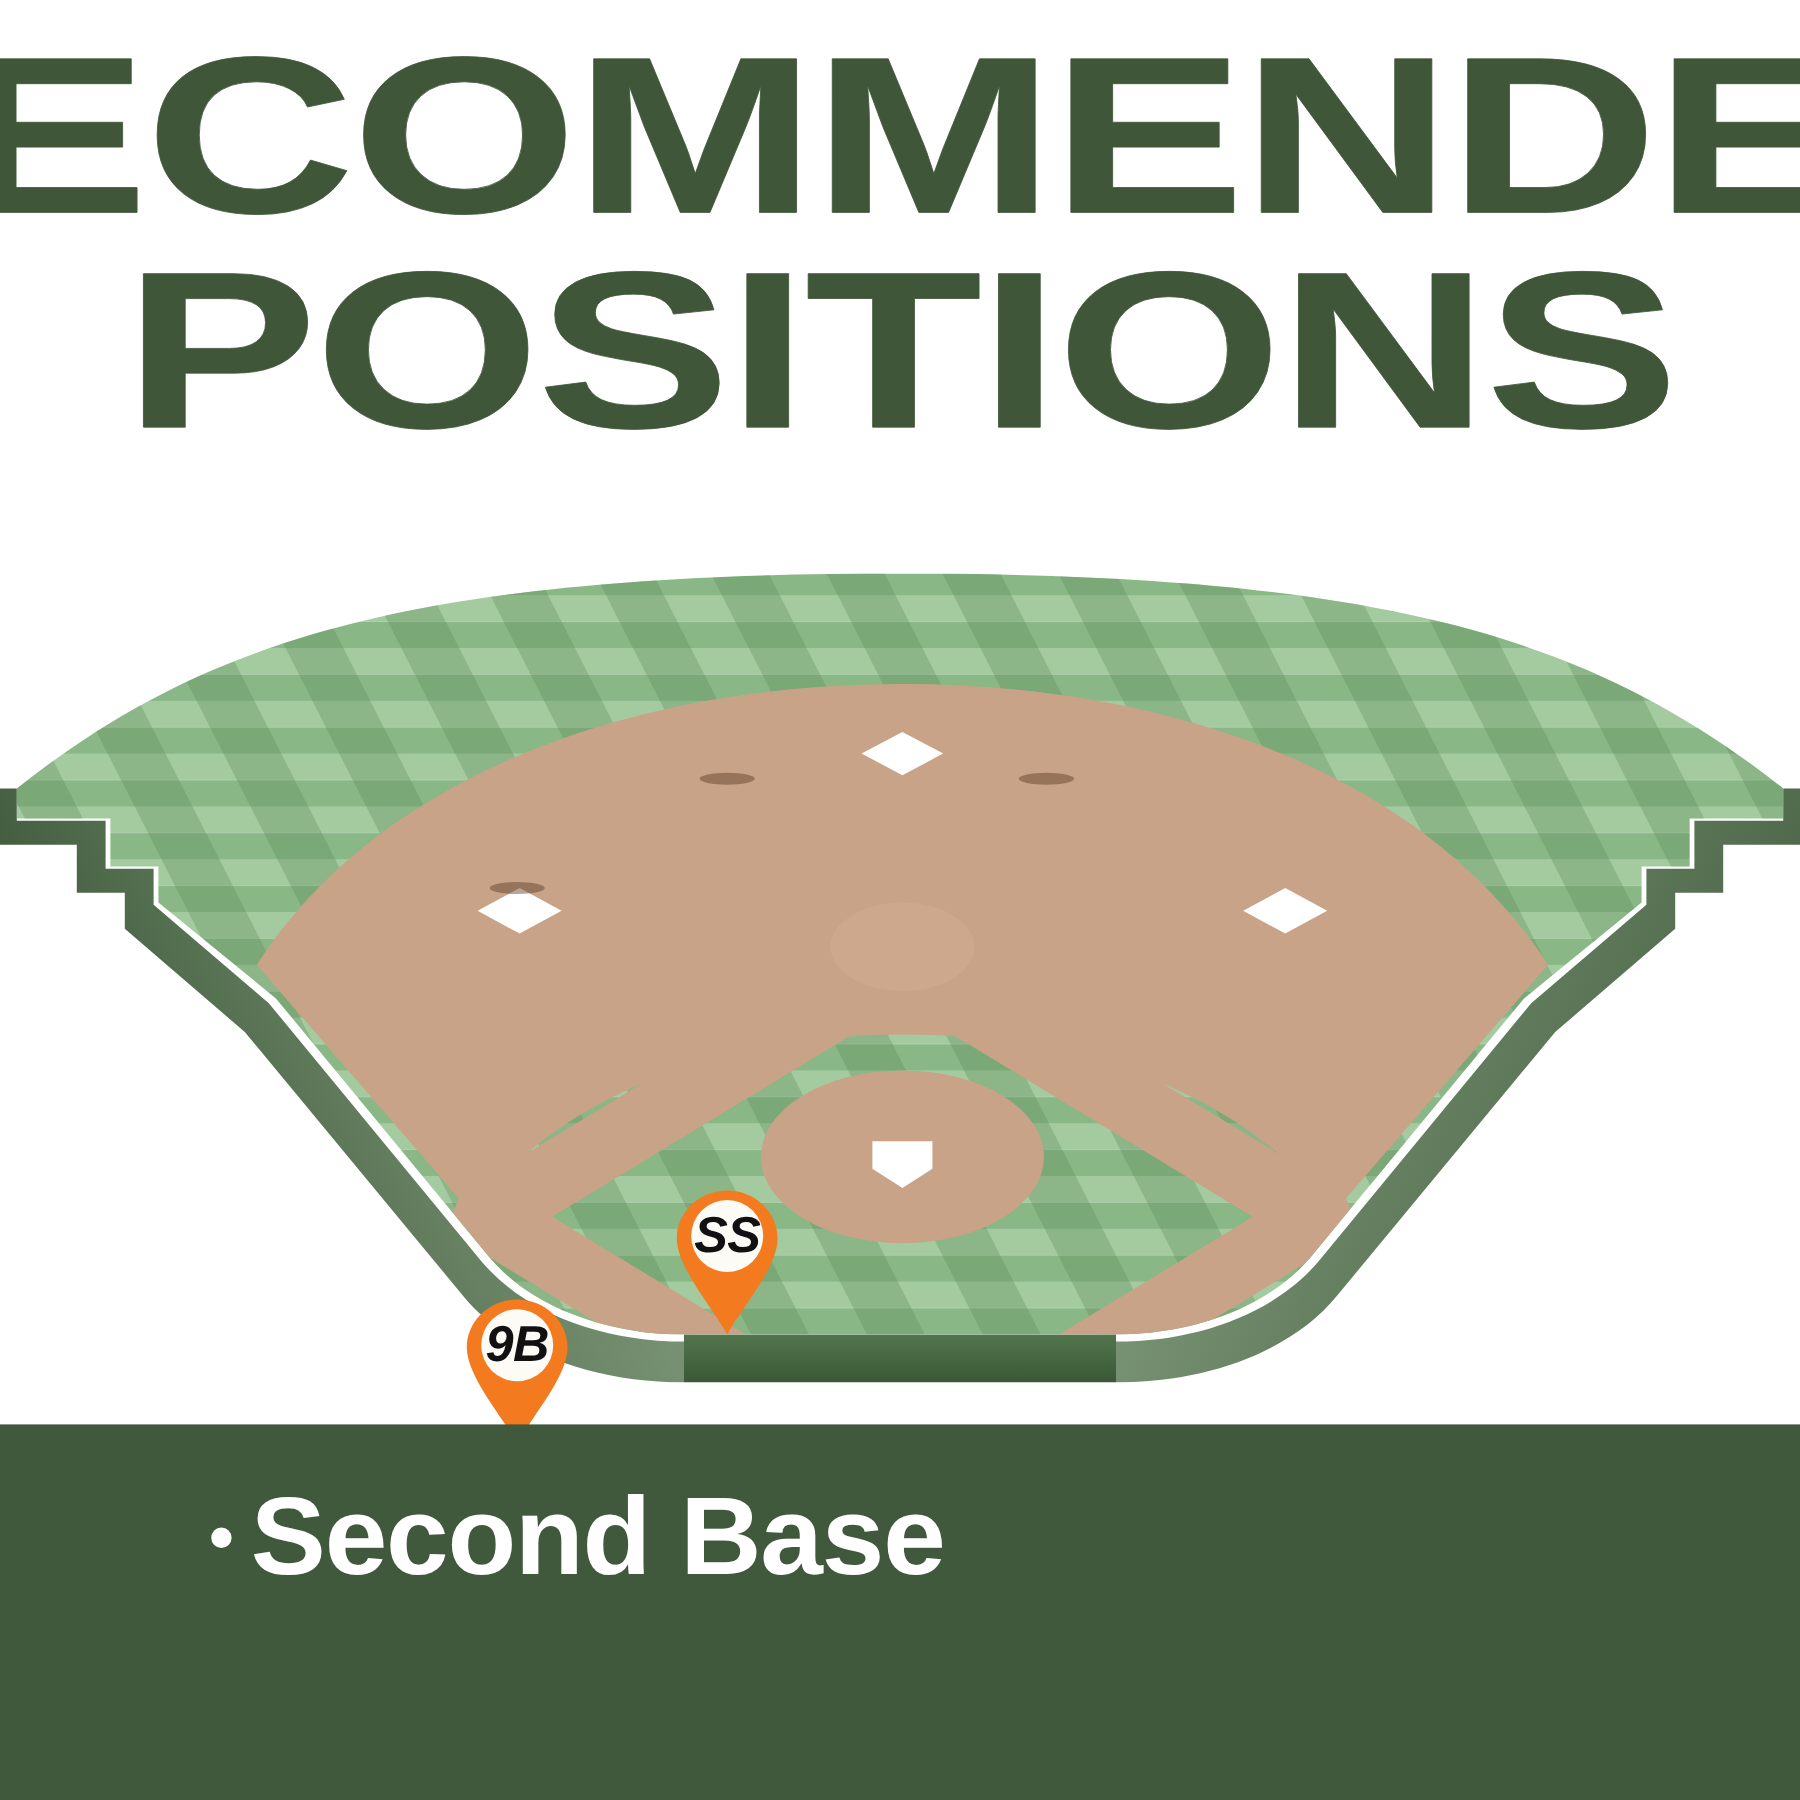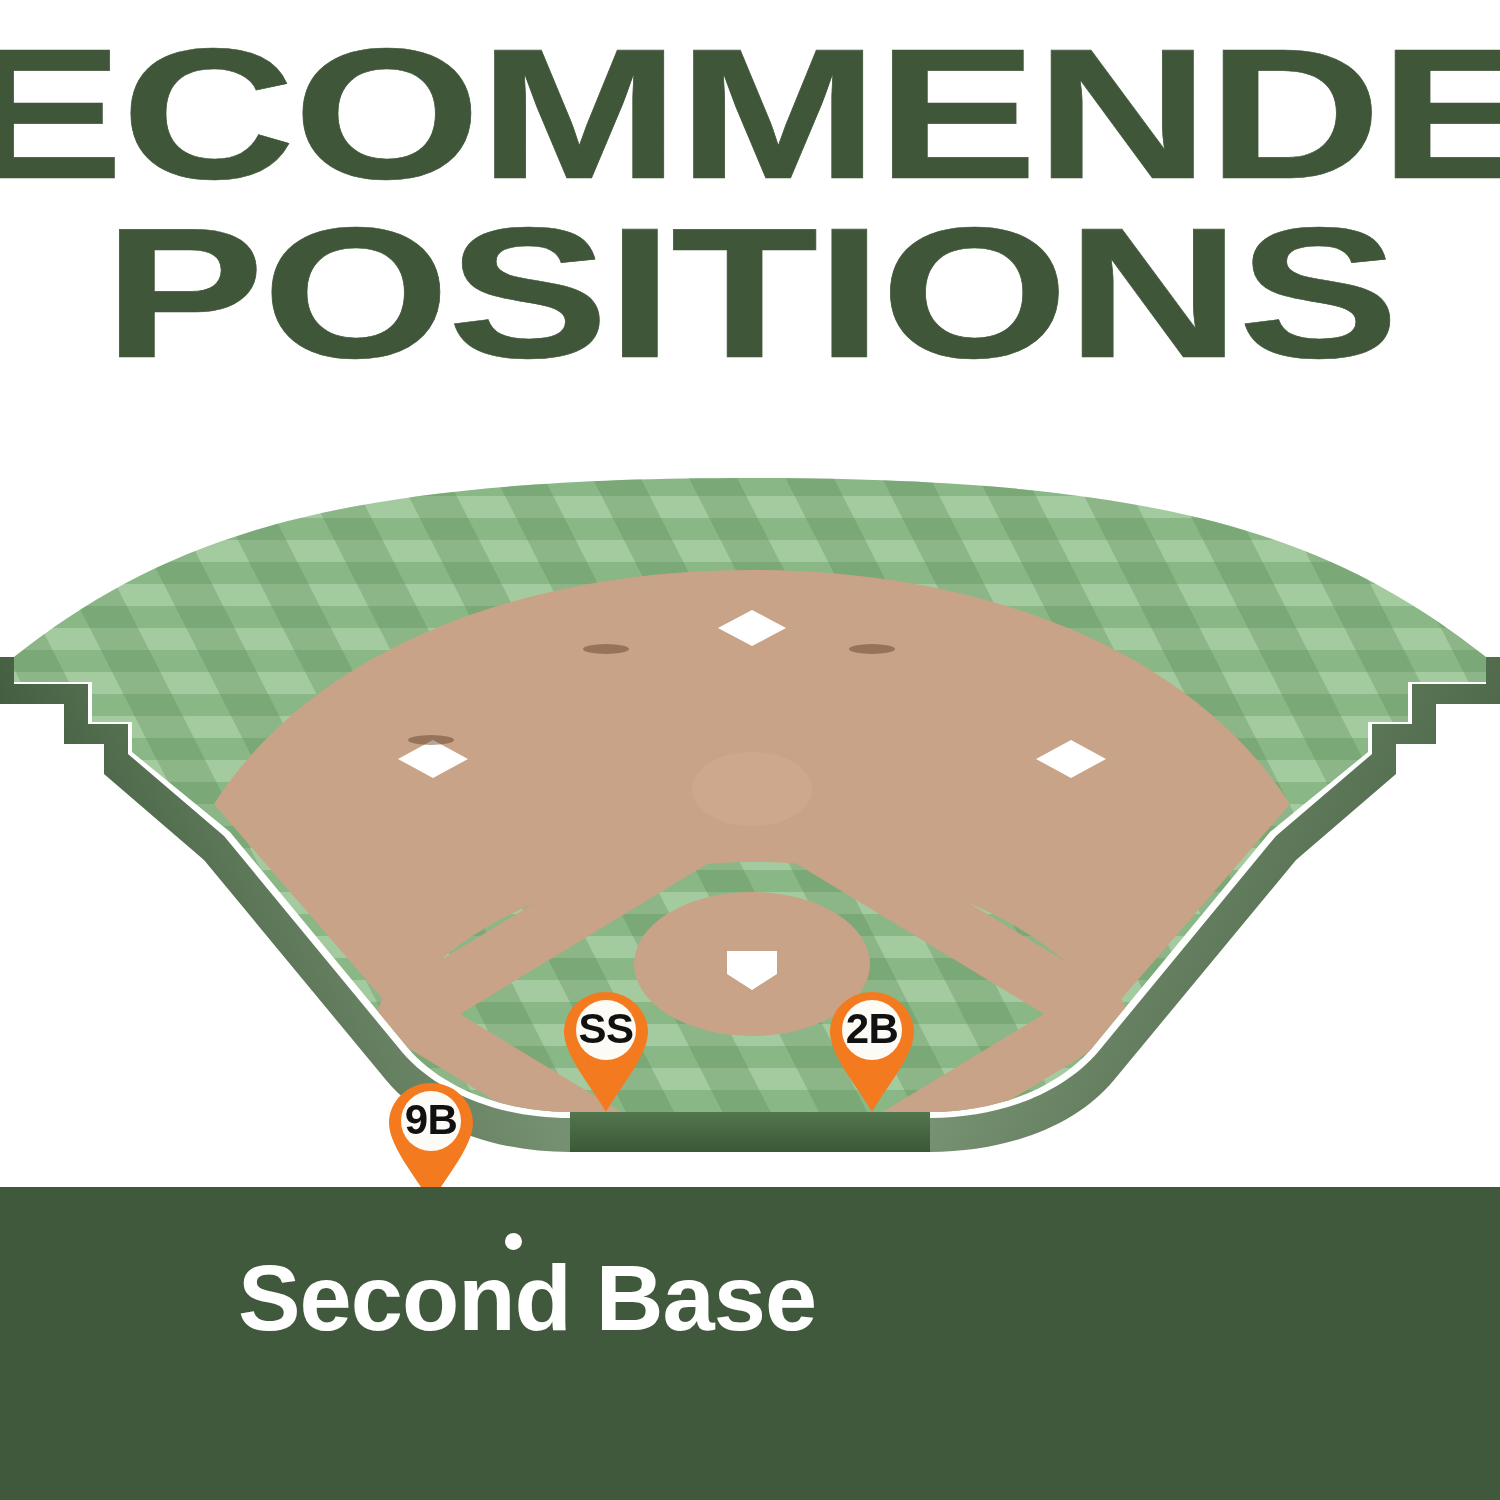--- a/index.html
+++ b/index.html
@@ -82,20 +82,21 @@
     left: 0;
     top: 16px;
     width: 88px;
     text-align: center;
     font-family: "Liberation Sans Narrow", "Liberation Sans", sans-serif;
     font-weight: bold;
     font-size: 42px;
     color: #111111;
     letter-spacing: -0.5px;
     line-height: 46px;
+    font-style: italic;
   }
   #pin-ss { left: 562px; top: 538px; }
   #pin-2b { left: 828px; top: 538px; }
   #pin-3b { left: 387px; top: 629px; }
 
   
   #banner {
     position: absolute;
     left: 0;
     top: 1187px;
@@ -114,21 +115,21 @@
     flex-direction: row;
     align-items: flex-start;
     height: 112px;
   }
   .banner-item {
     display: flex;
     flex-direction: row;
     align-items: center;
     white-space: nowrap;
   }
-  .banner-item.col-a { width: 690px; flex-direction: column; }
+  .banner-item.col-a { width: 690px; }
   .banner-item.col-b { width: 500px; }
   .bullet-dot {
     width: 17px;
     height: 17px;
     border-radius: 50%;
     background: #ffffff;
     margin-right: 16px;
     flex: 0 0 auto;
   }
   .banner-text {
@@ -265,27 +266,20 @@
     </svg>
 
     <div class="pin" id="pin-ss">
       <svg viewBox="0 0 88 124" xmlns="http://www.w3.org/2000/svg">
         <path d="M 44,2 C 67,2 86,20 86,42 C 86,66 56,100 44,122 C 32,100 2,66 2,42 C 2,20 21,2 44,2 Z" fill="#F47A20"></path>
         <circle cx="44" cy="40" r="30" fill="#FDFBF6"></circle>
       </svg>
       <div class="pin-label">SS</div>
     </div>
 
-    <div class="pin" id="pin-2b">
-      <svg viewBox="0 0 88 124" xmlns="http://www.w3.org/2000/svg">
-        <path d="M 44,2 C 67,2 86,20 86,42 C 86,66 56,100 44,122 C 32,100 2,66 2,42 C 2,20 21,2 44,2 Z" fill="#F47A20"></path>
-        <circle cx="44" cy="40" r="30" fill="#FDFBF6"></circle>
-      </svg>
-      <div class="pin-label">2B</div>
-    </div>
 
     <div class="pin" id="pin-3b">
       <svg viewBox="0 0 88 124" xmlns="http://www.w3.org/2000/svg">
         <path d="M 44,2 C 67,2 86,20 86,42 C 86,66 56,100 44,122 C 32,100 2,66 2,42 C 2,20 21,2 44,2 Z" fill="#F47A20"></path>
         <circle cx="44" cy="40" r="30" fill="#FDFBF6"></circle>
       </svg>
       <div class="pin-label">9B</div>
     </div>
   </div>
 

